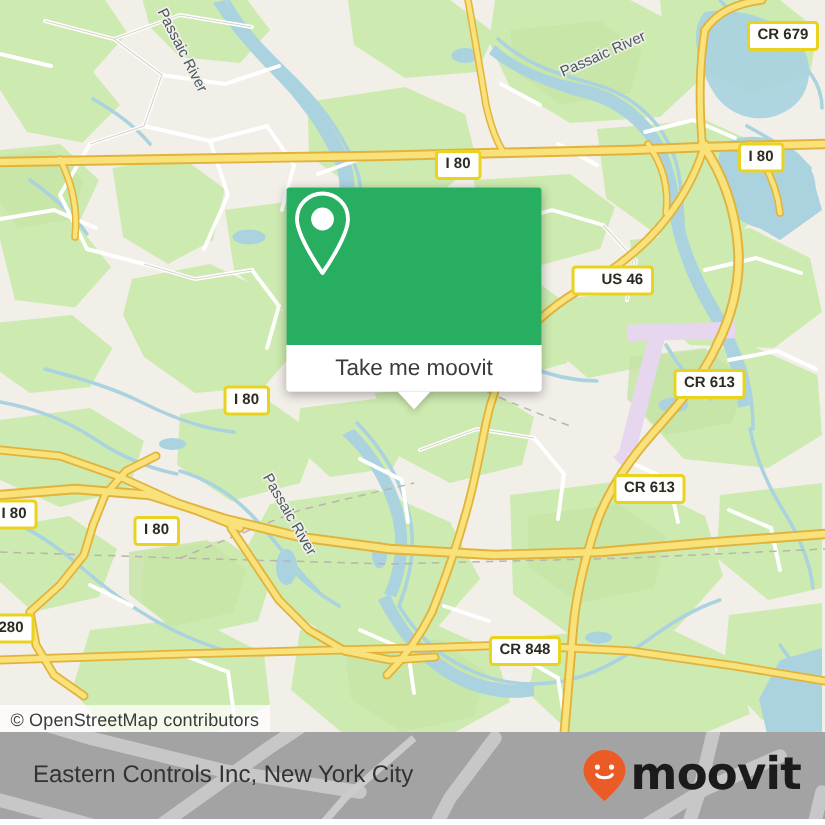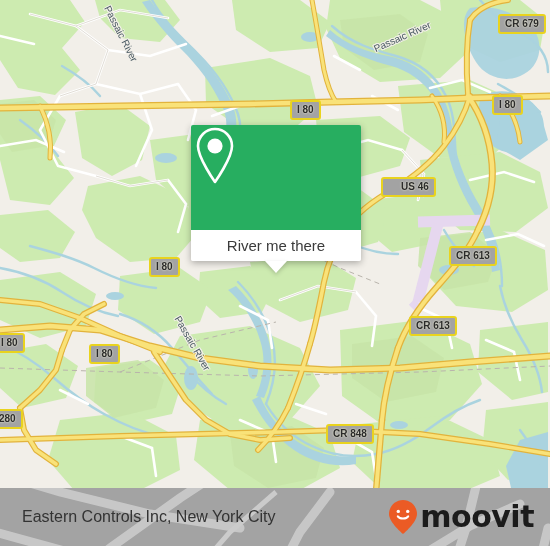--- a/index.html
+++ b/index.html
@@ -27,21 +27,21 @@
     color:#2b2b2b;
     font-size:10px;
     font-weight:bold;
     line-height:13px;
     padding:1px 5px 2px 5px;
     white-space:nowrap;
     font-family:"Liberation Sans", sans-serif;
     background:#f7f3a1;
     text-shadow:0 0 2px #fffde0;
   }
-  .shield.yel { background:#a3a3a3; border-color:#e9d31e; }
+  .shield.yel { background:#ffffff; border-color:#e9d31e; }
 
   .riverlabel {
     position:absolute;
     font-size:10px;
     color:#4a5a63;
     font-family:"Liberation Sans", sans-serif;
     white-space:nowrap;
     text-shadow:
       -1px -1px 0 #f2efe9, 1px -1px 0 #f2efe9,
       -1px  1px 0 #f2efe9, 1px  1px 0 #f2efe9,
@@ -379,25 +379,26 @@
     </div>
 
     <div class="popup">
       <div class="popup-head">
         <svg width="48" height="62" viewBox="0 0 48 62">
           <path d="M24,4 C33.4,4 41,11.6 41,21 C41,33 24,57 24,57 C24,57 7,33 7,21 C7,11.6 14.6,4 24,4 Z" fill="none" stroke="#ffffff" stroke-width="2.6" stroke-linejoin="round"></path>
           <circle cx="24" cy="21" r="7.6" fill="#ffffff"></circle>
         </svg>
       </div>
       <div class="popup-foot">
-        <span>River me there</span>
+        <span>Take me moovit</span>
       </div>
       <div class="popup-tail"></div>
     </div>
 
+    <div class="attrib">© OpenStreetMap contributors</div>
   </div>
 
   <div class="footer">
     <svg class="footer-bg" width="550" height="220" viewBox="0 0 550 220">
       <g stroke="#ececec" stroke-width="9" fill="none" stroke-linecap="round">
         <path d="M-20,120 L90,150 L200,176 L330,186 L470,176 L570,160"></path>
         <path d="M40,200 L110,140 L180,90 L250,44 L320,6"></path>
         <path d="M430,220 L450,170 L466,120 L478,70 L486,20"></path>
         <path d="M250,220 L276,170 L300,124 L330,84"></path>
         <path d="M340,220 L380,180 L424,146 L470,118 L520,96"></path>

